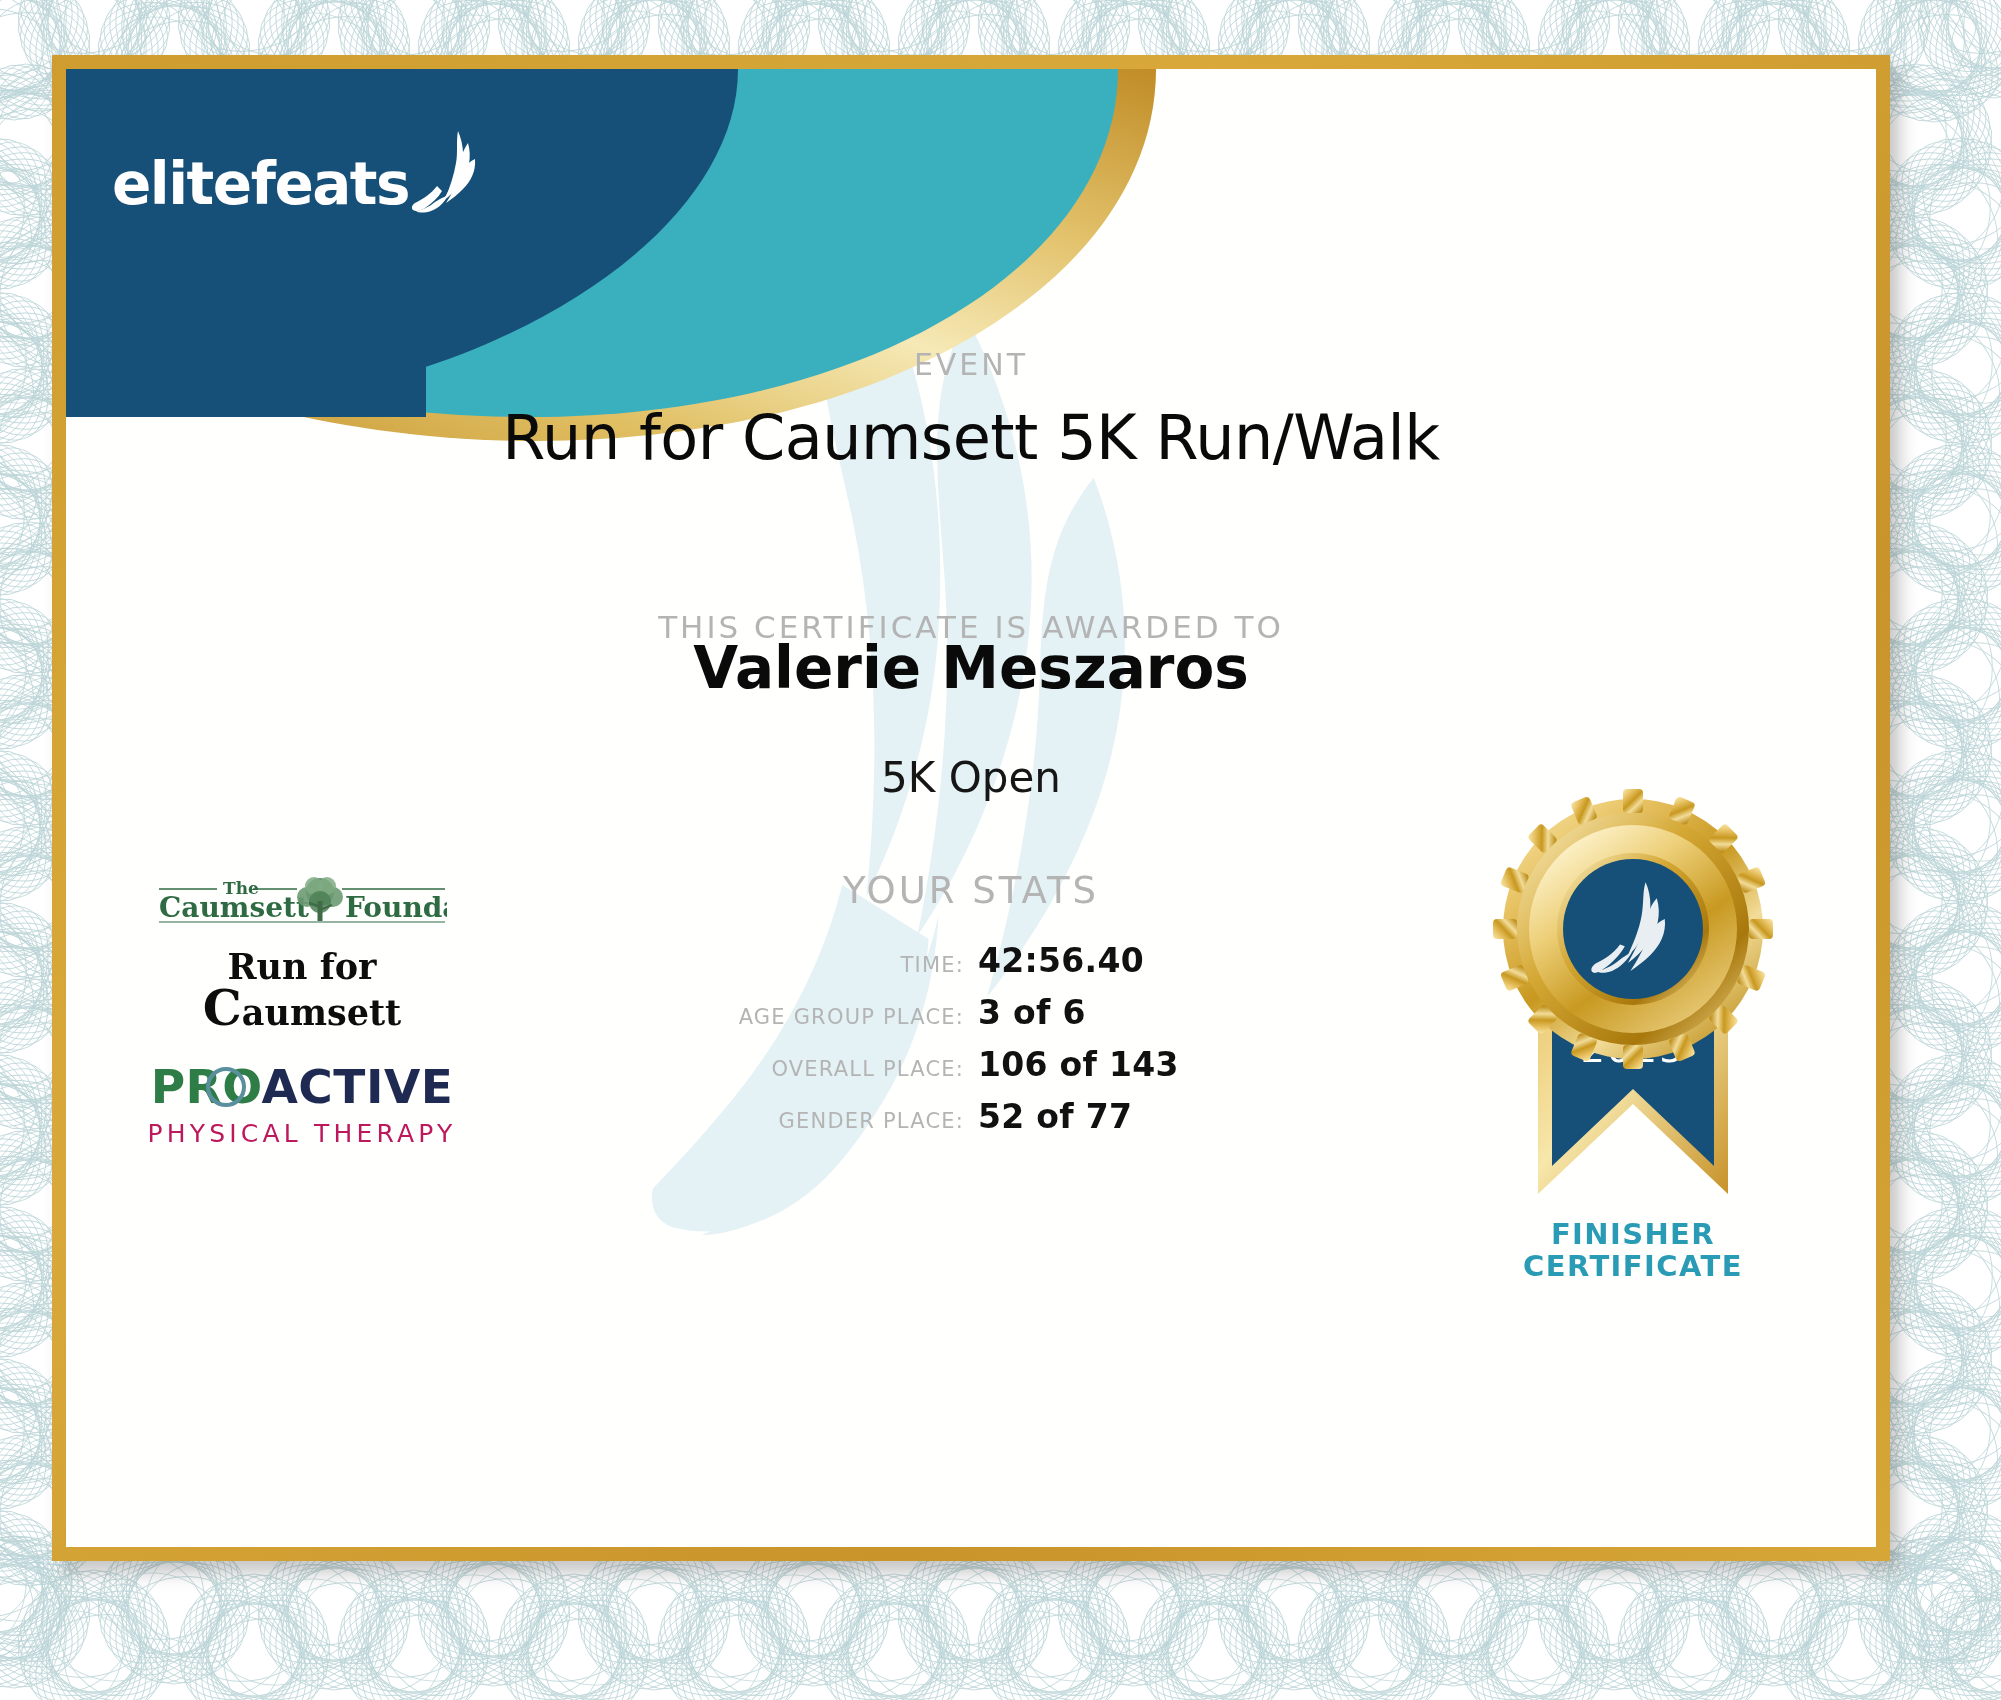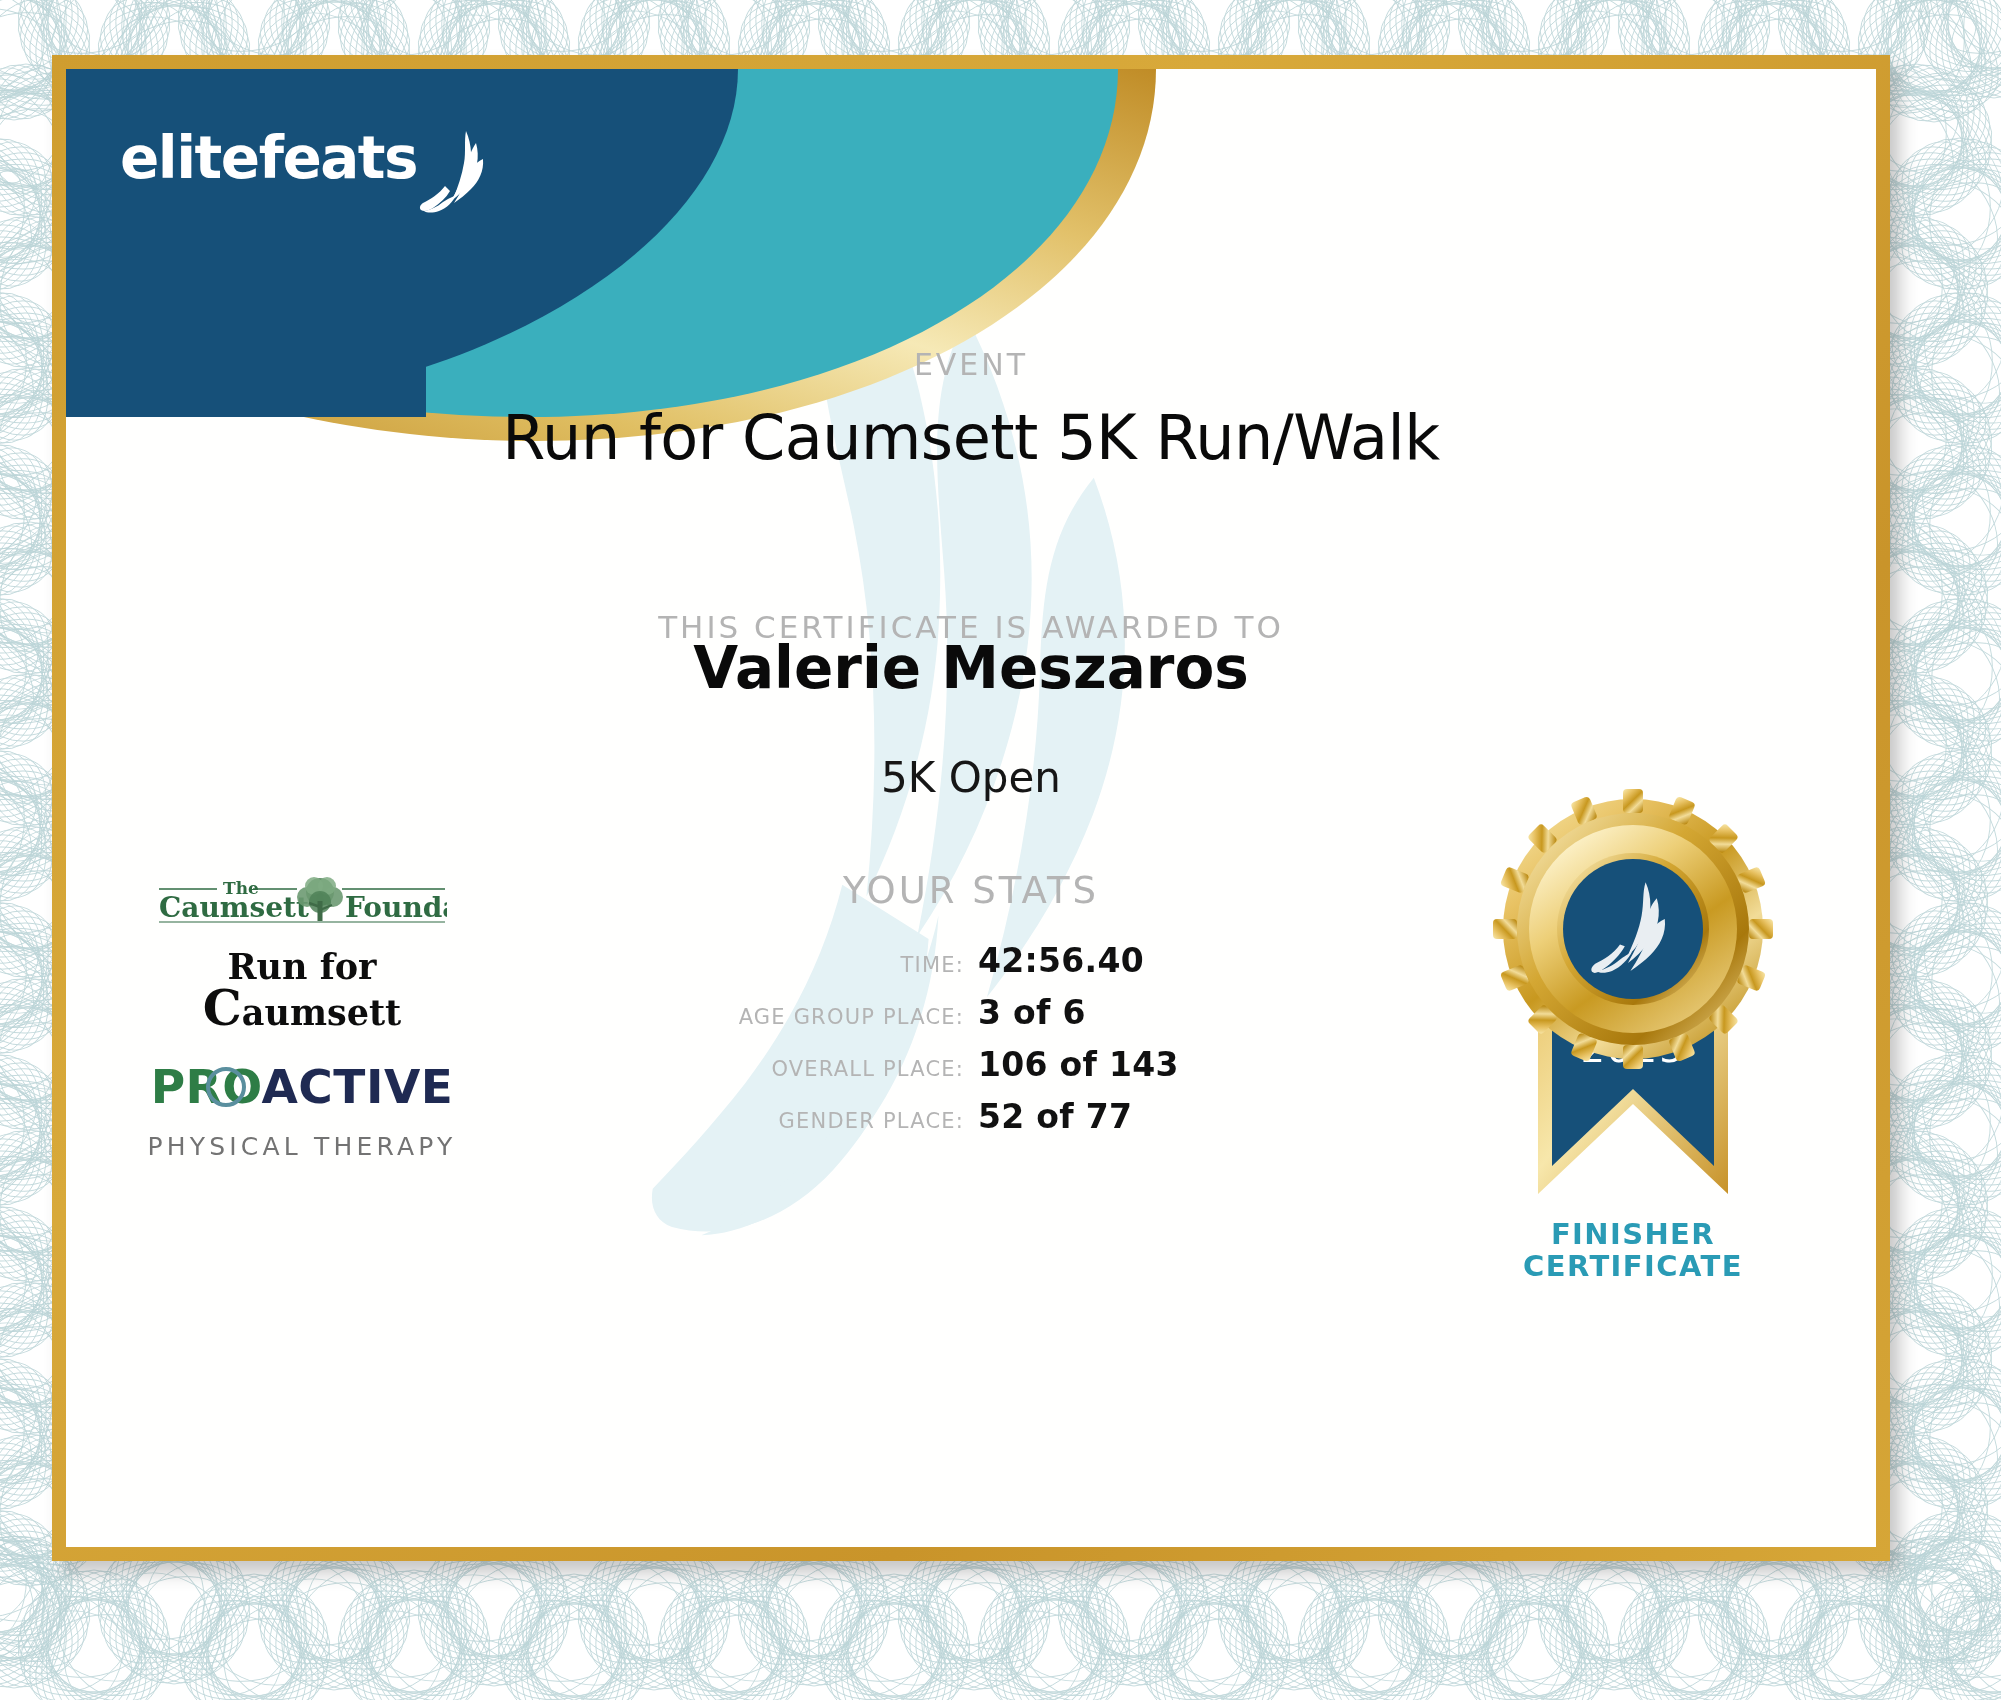--- a/index.html
+++ b/index.html
@@ -73,23 +73,22 @@
   }
   #header-swoosh svg { display: block; width: 100%; height: 100%; }
 
   
   #brand-logo {
     position: absolute;
     left: 46px;
     top: 60px;
     z-index: 5;
     display: flex;
-    align-items: flex-start;
+    align-items: flex-end;
     gap: 4px;
-    margin-left: 8px;
   }
   #brand-wordmark {
     font-family: "DejaVu Sans", sans-serif;
     font-size: 58px;
     font-weight: 700;
     color: #ffffff;
     letter-spacing: -1.5px;
     line-height: 1;
   }
   #brand-wing-mark { width: 68px; height: 84px; margin-left: -2px; }
@@ -224,23 +223,23 @@
     width: 40px; height: 40px;
     border: 4px solid #5a8f9e;
     border-radius: 50%;
     left: 55px; top: 4px;
     box-sizing: border-box;
   }
   #proactive-bottom {
     font-family: "DejaVu Sans", sans-serif;
     font-size: 25px;
     font-weight: 400;
-    color: #737373;
+    color: #be185d;
     letter-spacing: 4.2px;
-    margin-top: 22px;
+    margin-top: 9px;
     text-align: center;
   }
 
   
   #medal-badge {
     position: absolute;
     right: 78px;
     top: 705px;
     width: 330px;
     z-index: 6;

